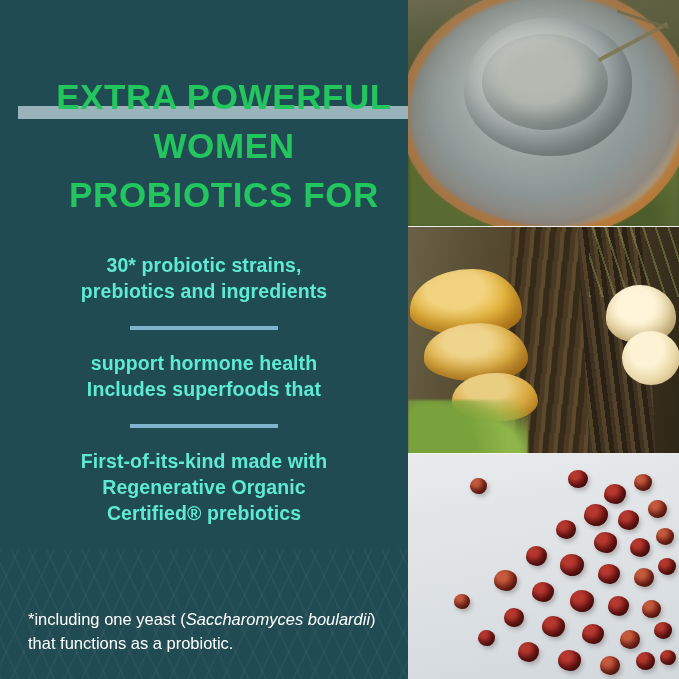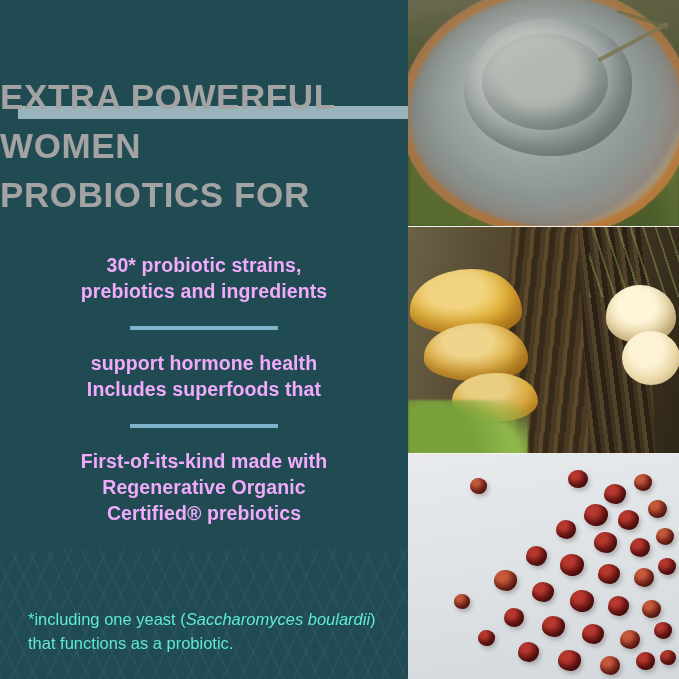--- a/index.html
+++ b/index.html
@@ -38,21 +38,22 @@
       repeating-linear-gradient(65deg, rgba(255,255,255,0.035) 0 2px, rgba(255,255,255,0) 2px 16px);
     opacity: 0.9;
     pointer-events: none;
   }
 
   .headline {
     position: absolute;
     left: 0;
     top: 72px;
     width: 448px;
-    color: #a3a3a3;
+    text-align: center;
+    color: #22c55e;
     font-weight: bold;
     font-size: 35px;
     line-height: 49px;
     letter-spacing: 0.6px;
     text-transform: uppercase;
   }
   .headline .line {
     display: block;
     position: relative;
   }
@@ -72,41 +73,41 @@
     background: #9fb8bf;
     opacity: 0.95;
   }
 
   .bullets {
     position: absolute;
     left: 24px;
     top: 252px;
     width: 360px;
     text-align: center;
-    color: #f0abfc;
+    color: #5eead4;
   }
   .bullet {
     font-size: 19.5px;
     font-weight: bold;
     line-height: 26px;
     letter-spacing: 0.1px;
   }
   .divider {
     width: 148px;
     height: 4px;
     background: #7fb4cc;
     margin: 22px auto 20px auto;
   }
 
   .footnote {
     position: absolute;
     left: 28px;
     top: 607px;
     width: 356px;
-    color: #5eead4;
+    color: #ffffff;
     font-size: 16.5px;
     line-height: 24px;
   }
   .footnote i { font-style: italic; }
 
   
   .right-col {
     position: absolute;
     left: 408px;
     top: 0;

